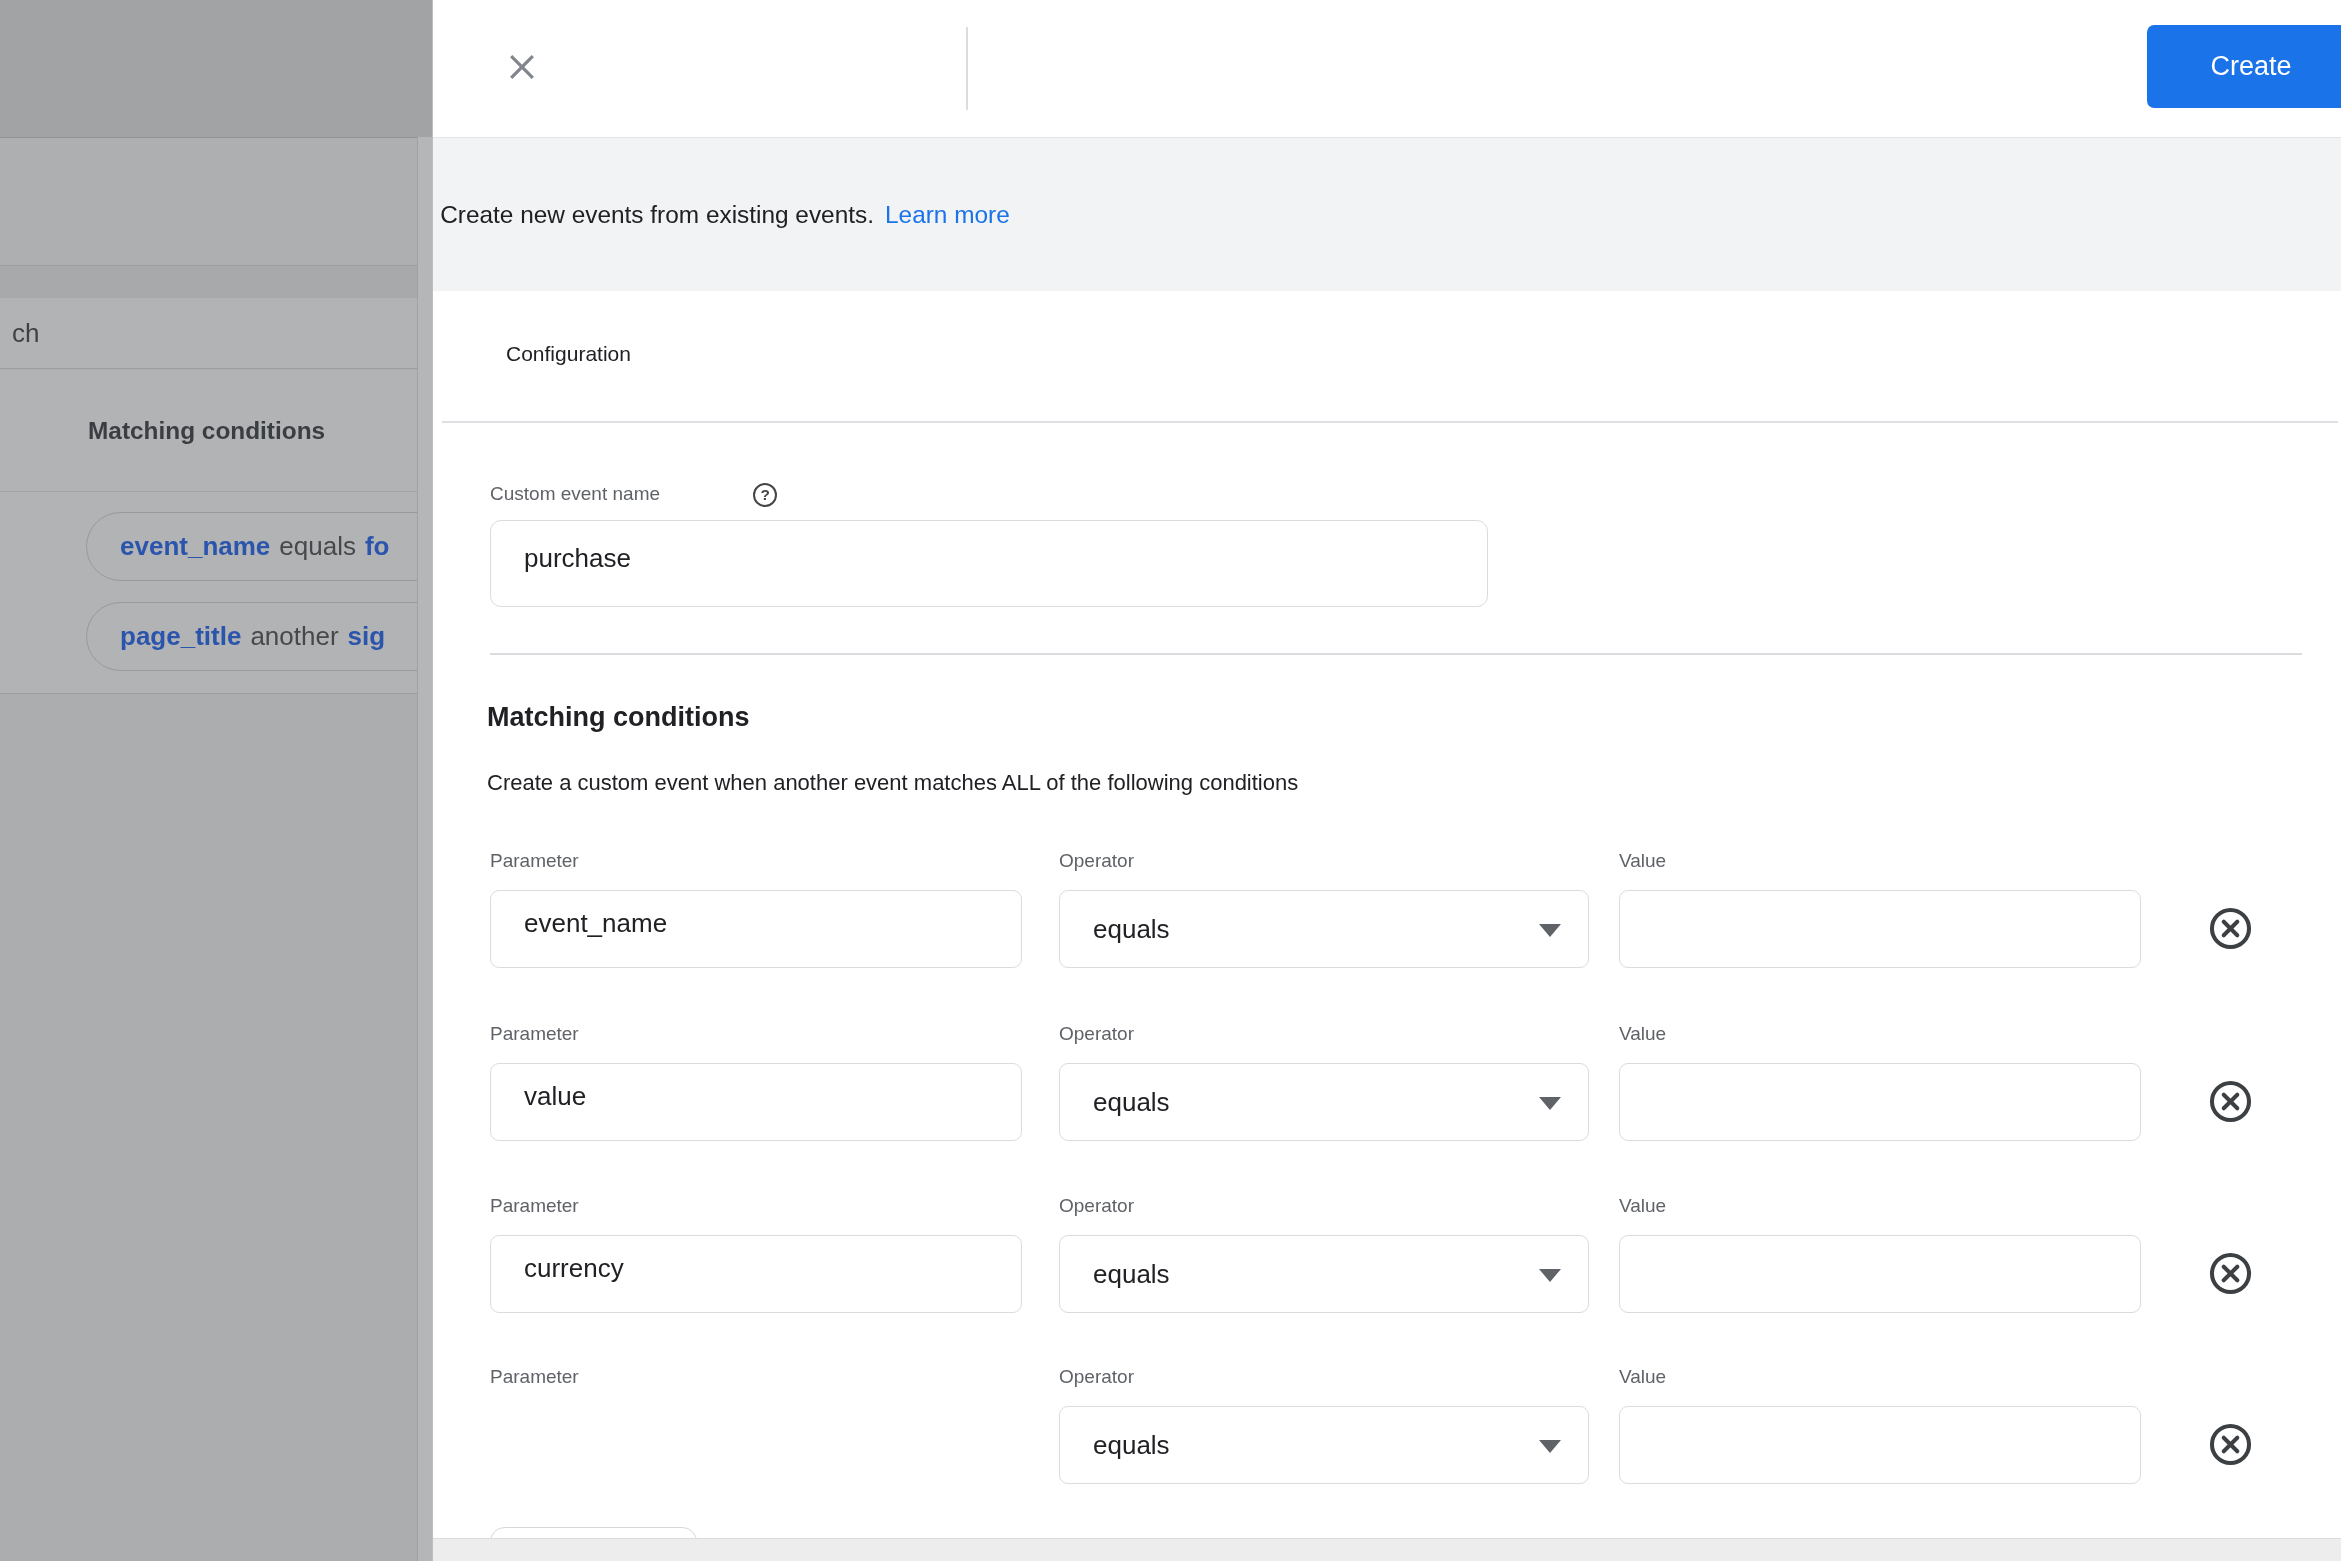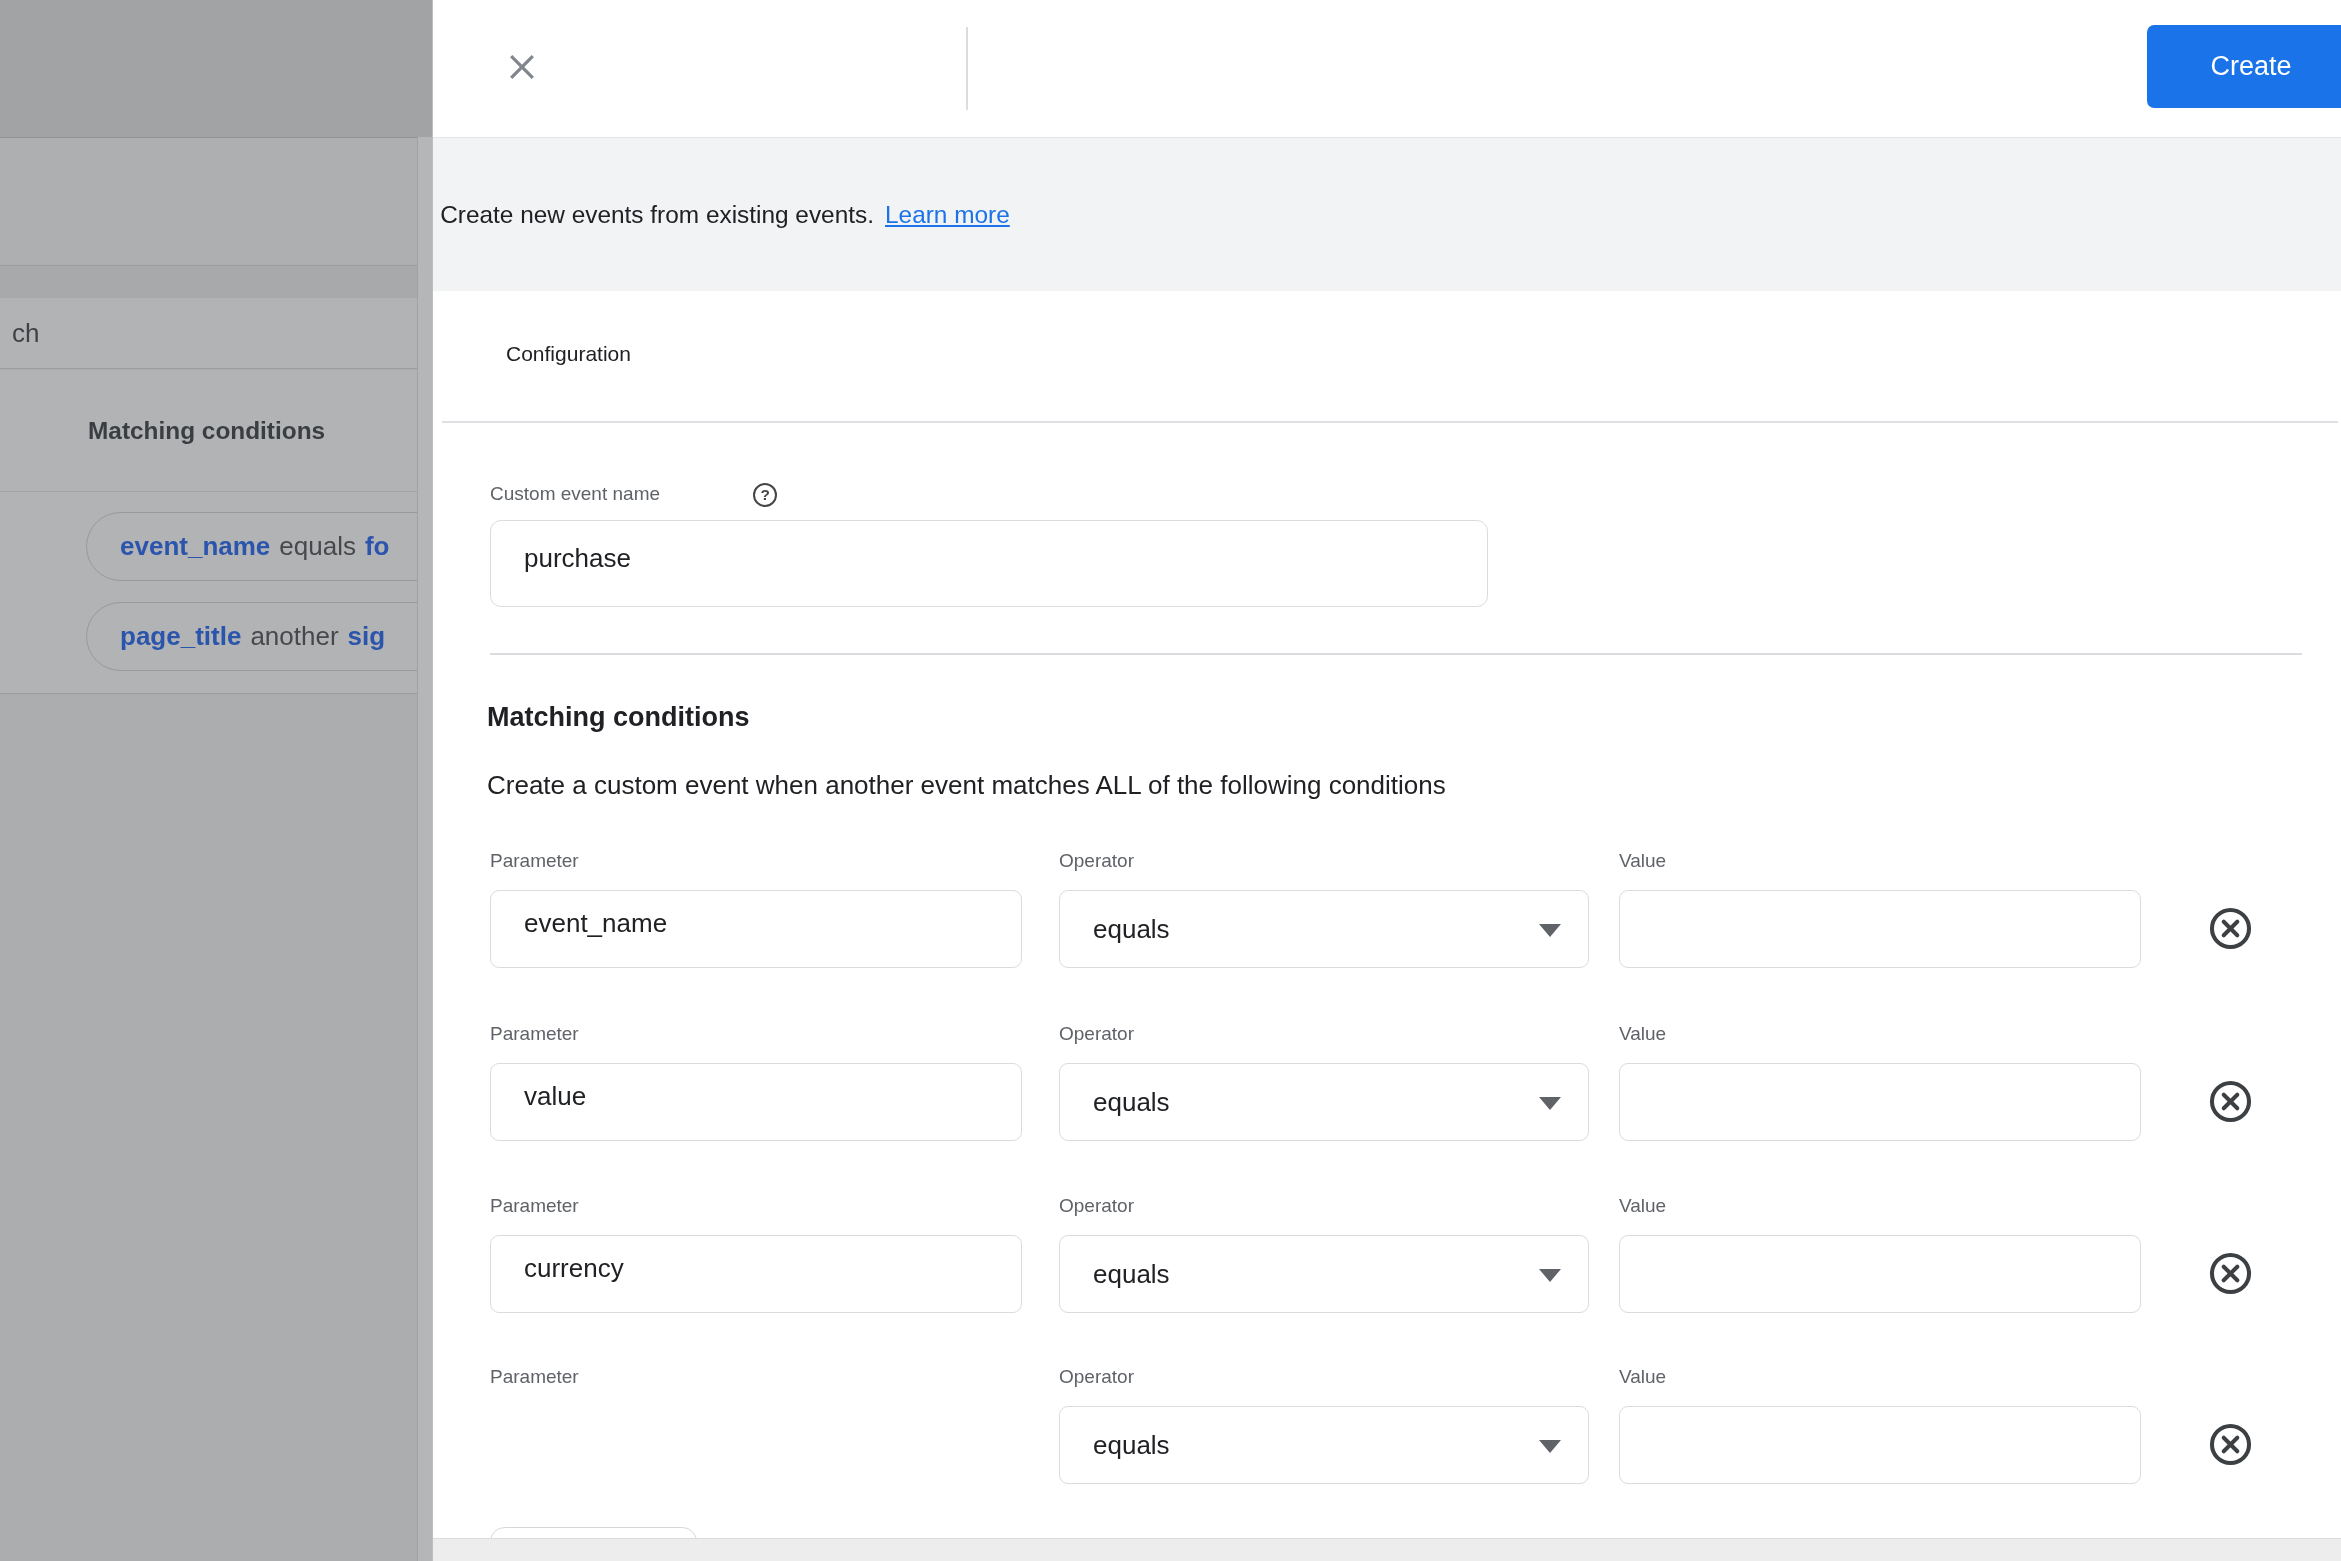--- a/index.html
+++ b/index.html
@@ -30,39 +30,39 @@
   #panel{left:432px;top:0;width:1910px;height:1561px;background:#fff;border-left:0.9px solid #bdbebf;box-sizing:border-box;}
   .panel-header{left:0;top:0;width:1910px;height:137px;background:#fff;}
   .close-btn{left:71px;top:49px;width:36px;height:36px;cursor:pointer;}
   .panel-title{left:181px;top:0;height:137px;display:flex;align-items:center;font-size:41px;color:#202124;}
   .title-divider{left:533px;top:27px;width:1.8px;height:83px;background:#dadce0;}
   .create-btn{left:1714px;top:25px;width:208px;height:83px;background:#1a73e8;border:none;
               border-radius:7.2px;color:#fff;font-size:27px;font-weight:500;
               font-family:"Liberation Sans","DejaVu Sans",sans-serif;cursor:pointer;}
   .gray-band{left:0;top:137px;width:1910px;height:154px;background:#f1f3f4;border-top:0.9px solid #e4e5e7;
              display:flex;align-items:center;box-sizing:border-box;padding-left:7.2px;font-size:24.4px;color:#202124;}
-  .gray-band a{color:#1a73e8;text-decoration:underline;margin-left:11px;cursor:pointer;}
+  .gray-band a{color:#1a73e8;margin-left:11px;cursor:pointer;}
 
   .card{left:9px;top:291px;width:1896px;height:1270px;background:#fff;border-radius:12.6px 12.6px 0 0;}
   .cfg-heading{left:64px;top:51px;font-size:21px;color:#202124;}
   .cfg-divider{left:0;top:130px;width:1896px;height:1.8px;background:#dfe0e4;}
 
   .field-label{font-size:19px;color:#5f6368;}
   .cen-label{left:48px;top:192px;}
   .help-icon{left:311px;top:192px;width:24.4px;height:24.4px;border:2.3px solid #444746;border-radius:50%;
              box-sizing:border-box;display:flex;align-items:center;justify-content:center;cursor:pointer;}
   .help-icon::after{content:"?";font-size:15.4px;font-weight:700;color:#444746;line-height:1;}
   .text-input{border:1.8px solid #dadce0;border-radius:9px;background:#fff;color:#202124;
               font-size:26px;font-family:"Liberation Sans","DejaVu Sans",sans-serif;
               padding:0 0 11px 33px;box-sizing:border-box;outline:none;}
   .cen-input{left:48px;top:229px;width:998px;height:87px;border-radius:11px;}
   .inset-divider{left:48px;top:362px;width:1812px;height:1.8px;background:#dadce0;}
 
   .match-heading{left:45px;top:411px;font-size:27px;font-weight:700;color:#202124;}
-  .match-subtitle{left:45px;top:479px;font-size:26px;color:#202124;}
+  .match-subtitle{left:45px;top:479px;font-size:22px;color:#202124;}
 
   .cond-row{left:48px;width:1812px;height:126px;text-decoration:underline;}
   .row-0{top:559px;} .row-1{top:732px;} .row-2{top:904px;} .row-3{top:1075px;}
   .param-label{left:0;top:0;} .op-label{left:569px;top:0;} .val-label{left:1129px;top:0;}
   .param-input{left:0;top:40px;width:532px;height:78px;}
   .op-select{left:569px;top:40px;width:530px;height:78px;border:1.8px solid #dadce0;border-radius:9px;
              background:#fff;display:flex;align-items:center;padding-left:33px;box-sizing:border-box;
              font-size:26px;color:#202124;cursor:pointer;}
   .caret{position:absolute;right:27px;top:33px;width:0;height:0;
          border-left:11.7px solid transparent;border-right:11.7px solid transparent;border-top:13.6px solid #5f6368;}

